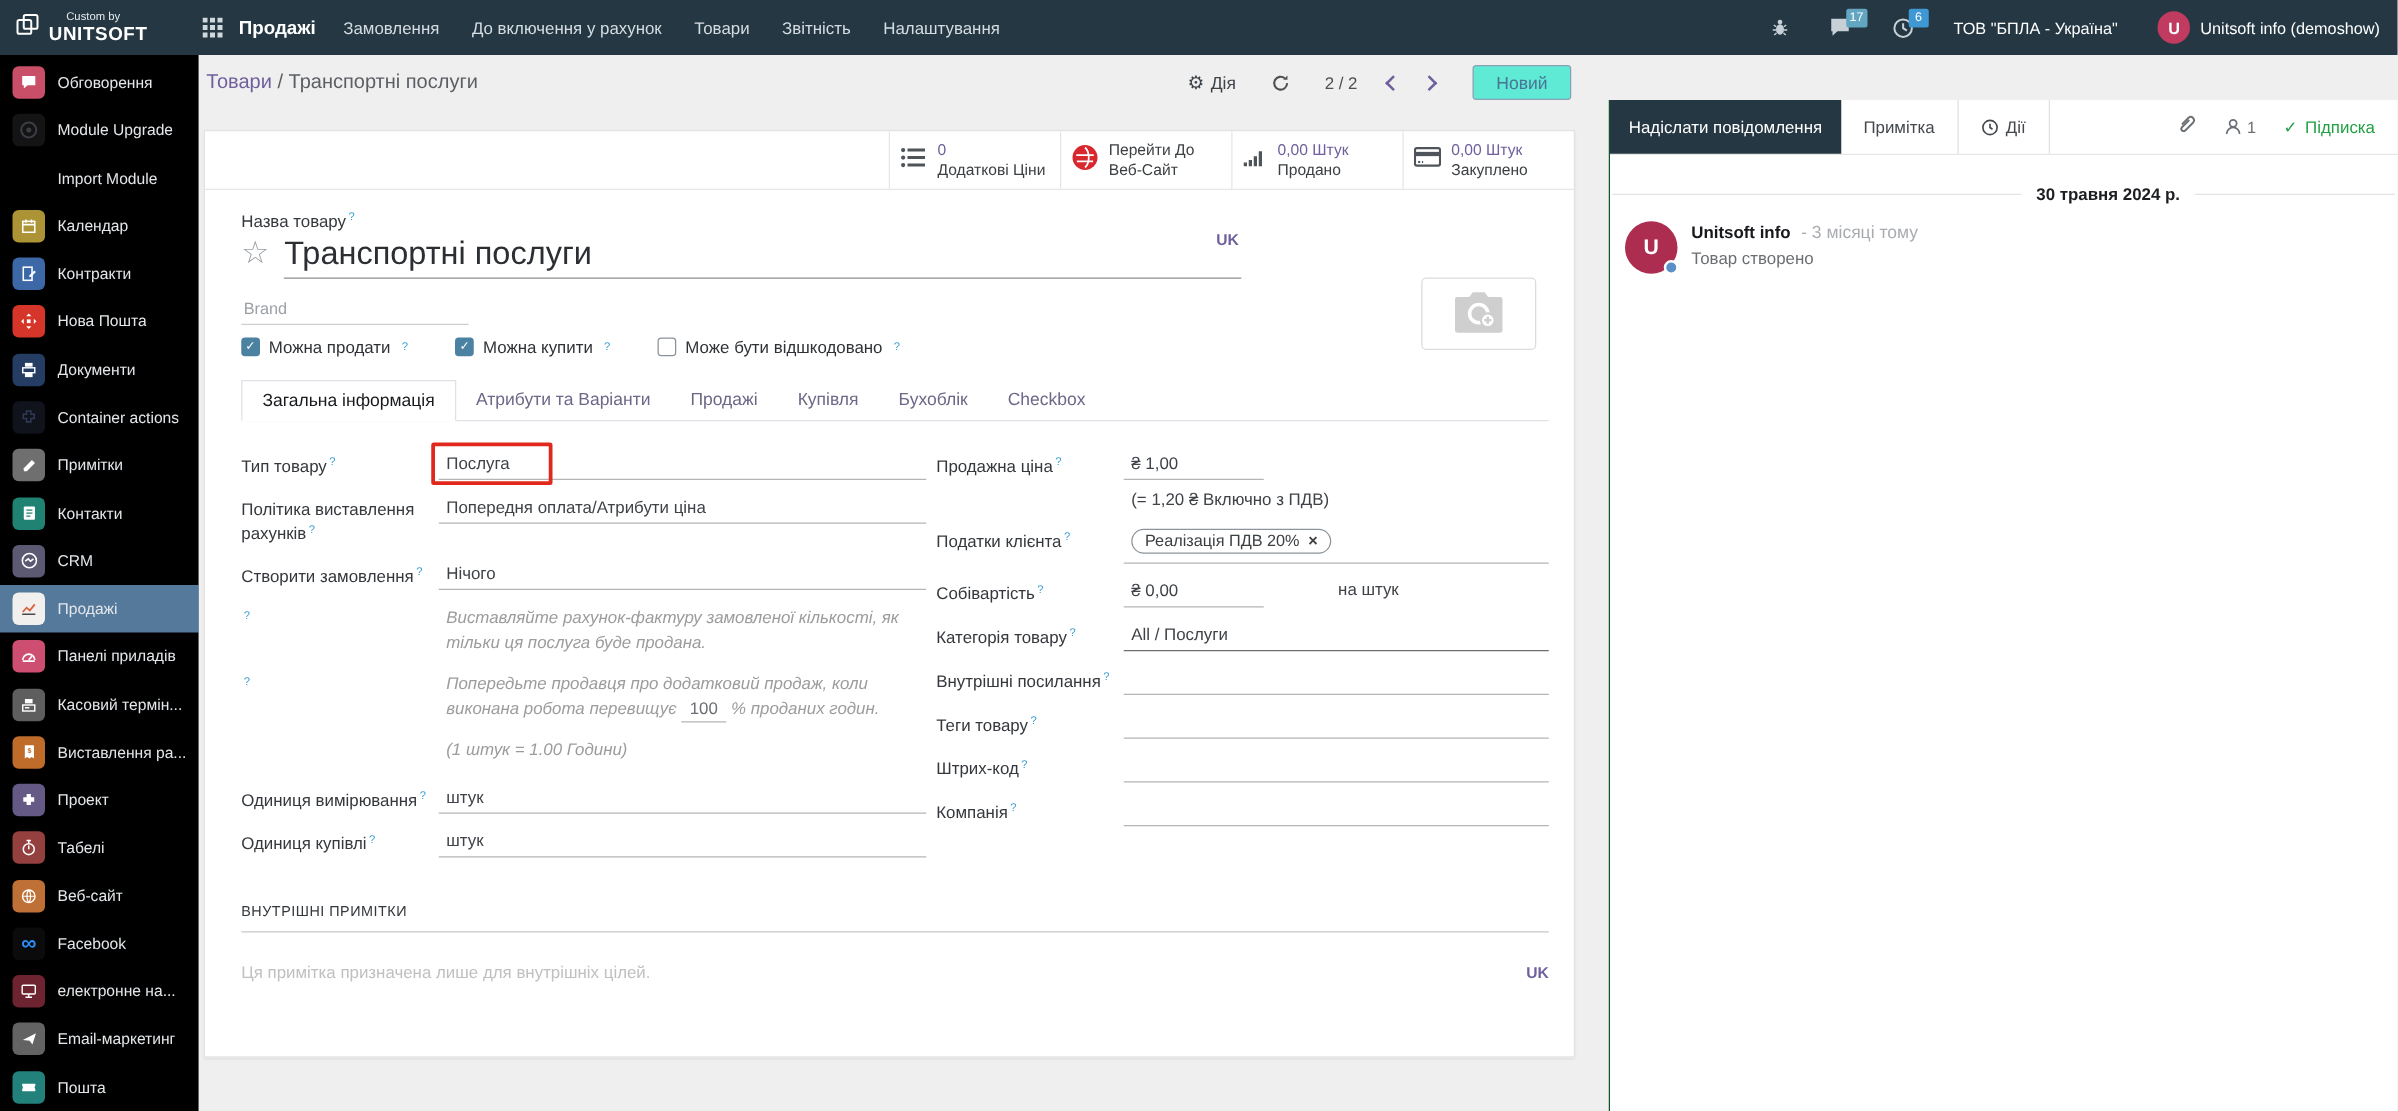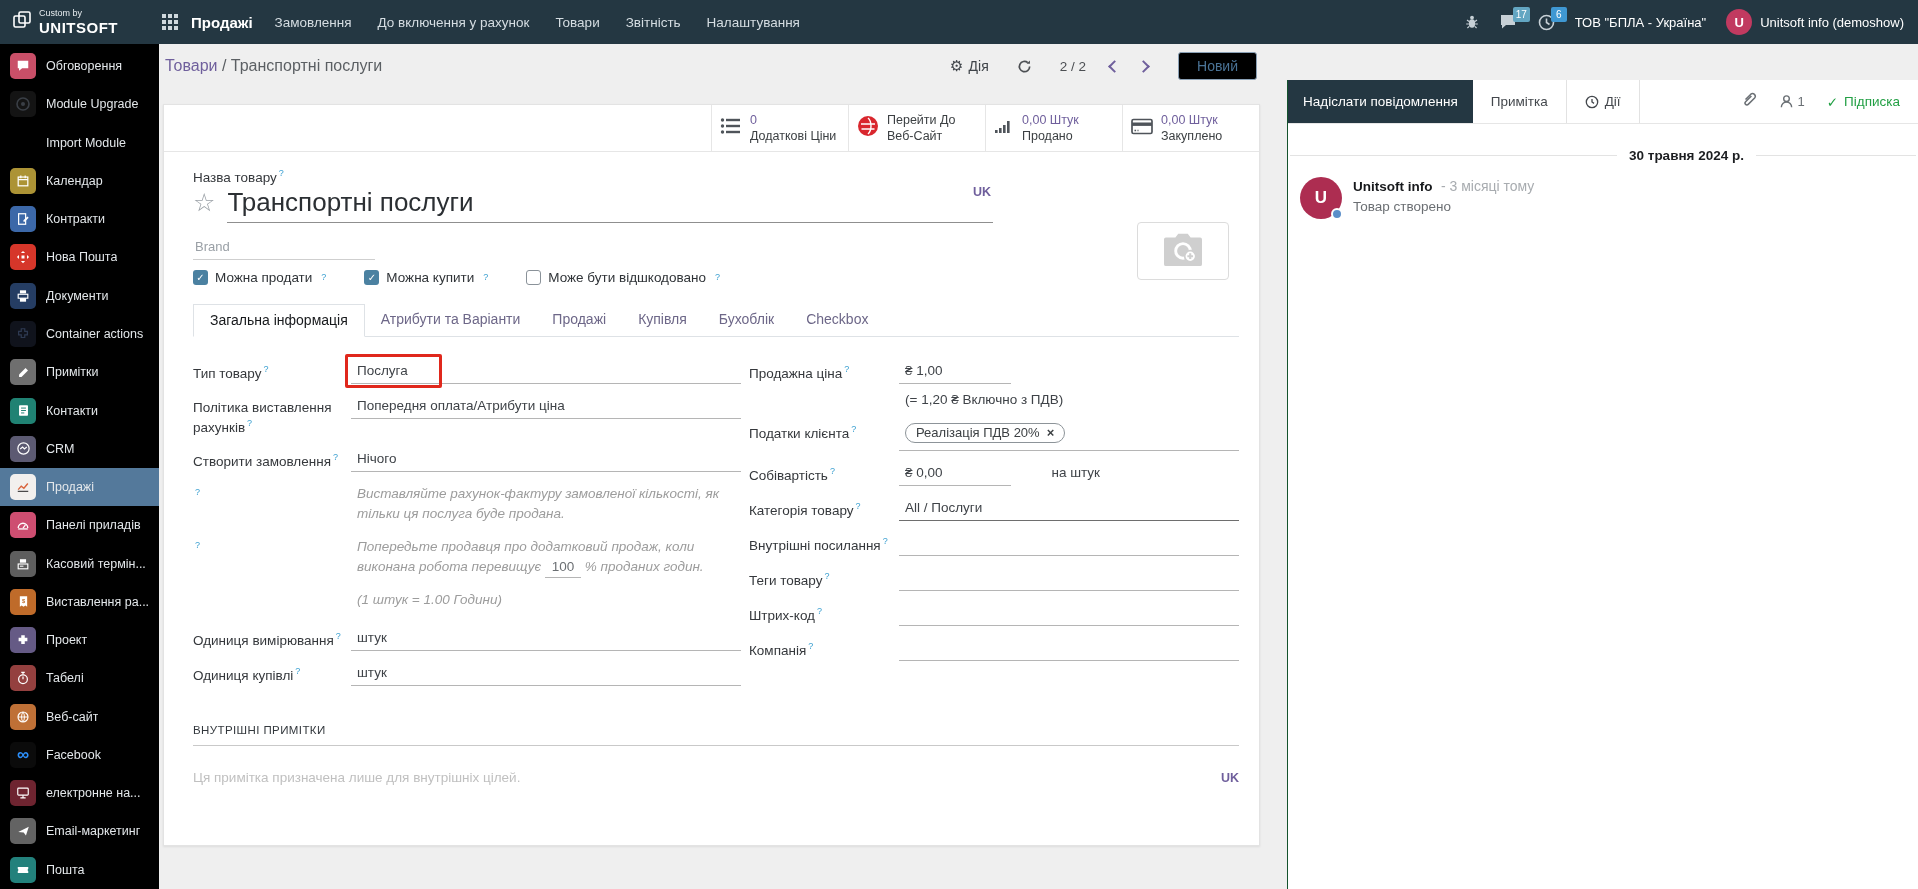--- a/index.html
+++ b/index.html
@@ -4,27 +4,27 @@
 <style>
   * { margin:0; padding:0; box-sizing:border-box; }
   html,body { width:1918px; height:889px; overflow:hidden;
     font-family:"Liberation Sans","DejaVu Sans",sans-serif; background:#efefef; }
 
   
   .navbar { position:absolute; top:0; left:0; width:1918px; height:44px;
     background:#243742; display:flex; align-items:center; color:#cfd8dd; z-index:50; }
   .logo { width:148px; display:flex; align-items:center; gap:7px; padding-left:12px; }
   .logo-txt { display:flex; flex-direction:column; line-height:1; }
-  .logo-top { font-size:9px; color:#e7ecef; margin-bottom:2px; }
+  .logo-top { font-size:9px; color:#e7ecef; margin-bottom:2px; margin-left:14px;}
   .logo-main { font-size:15px; font-weight:bold; color:#fff; letter-spacing:.5px; }
   .apps-btn { margin:0 12px 0 14px; display:flex; align-items:center; cursor:pointer; }
   .app-name { font-size:15px; font-weight:bold; color:#fff; margin-right:22px; }
   .nav-menu { display:flex; align-items:flex-start; gap:26px; font-size:13.5px; color:#d5dde2; }
   .nav-menu span { cursor:pointer; }
-  .nav-right { margin-left:auto; display:flex; align-items:center; gap:20px; padding-right:14px; }
+  .nav-right { margin-left:auto; display:flex; align-items:center; gap:32px; padding-right:14px; }
   .nav-ico { position:relative; display:flex; align-items:center; }
   .badge { position:absolute; top:-7px; right:-12px; min-width:16px; height:15px; padding:0 3px;
     font-size:10px; line-height:15px; text-align:center; color:#fff; border-radius:2px; }
   .badge-chat { background:#63a6c2; }
   .badge-clock { background:#3f98d3; }
   .nav-company { font-size:13px; color:#fff; }
   .nav-user { display:flex; align-items:center; gap:8px; font-size:13px; color:#fff; }
   .nav-avatar { width:26px; height:26px; border-radius:50%; background:#c13a60; color:#fff;
     font-size:13px; font-weight:bold; display:flex; align-items:center; justify-content:center; }
 
@@ -45,21 +45,21 @@
   .bc-parent { color:#6f5f9c; cursor:pointer; }
   .bc-sep,.bc-cur { color:#5b5f63; }
   .cp-ctrl { display:flex; align-items:center; gap:14px; }
   .action-menu { display:flex; align-items:center; gap:5px; font-size:14px; color:#3f4449; cursor:pointer; }
   .gear { font-size:15px; color:#3f4449; }
   .pager { font-size:13.5px; color:#4c4f53; margin-left:14px; }
   .chev { width:9px; height:9px; border-right:2.5px solid #6f5f9c; border-bottom:2.5px solid #6f5f9c;
     display:inline-block; cursor:pointer; }
   .chev-l { transform:rotate(135deg); margin-left:10px; }
   .chev-r { transform:rotate(-45deg); margin-left:6px; }
-  .btn-new { margin-left:16px; background:#000000; border:1px solid #8aa0b5; color:#4a7396;
+  .btn-new { margin-left:16px; background:#5eead4; border:1px solid #8aa0b5; color:#4a7396;
     font-size:14px; padding:5px 18px; border-radius:3px; cursor:pointer;
     font-family:inherit; }
 
   .sheet { margin:16px 26px 0 4px; width:1097px; min-height:742px; background:#fff;
     border:1px solid #e3e3e3; box-shadow:0 1px 2px rgba(0,0,0,.08); position:relative; }
   .stat-row { height:47px; border-bottom:1px solid #e6e6e6; display:flex; justify-content:flex-end; }
   .stat-btn { border-left:1px solid #e6e6e6; width:137px; display:flex; align-items:center;
     gap:8px; padding:0 8px; cursor:pointer; }
   .stat-txt { font-size:12.5px; line-height:1.3; color:#3c4043; }
   .stat-val { color:#6f5f9c; }
@@ -97,21 +97,21 @@
   .col-r { flex:1; }
   .frow { display:flex; align-items:flex-start; padding:8px 0 4px; }
   .flabel { width:158px; flex-shrink:0; font-size:13.5px; color:#35383c; font-weight:500;
     line-height:1.45; padding-top:2px; }
   .col-r .flabel { width:150px; }
   .fctl { flex:1; }
   .ul { border-bottom:1px solid #b5b5b5; min-height:23px; padding:2px 6px 5px;
     font-size:13.5px; color:#3f4348; position:relative; }
   .ul-dark { border-bottom:1.5px solid #6e6e6e; }
   .ul-short { display:inline-block; width:112px; vertical-align:top; }
-  .suffix { font-size:13.5px; color:#3f4348; margin-left:36px; }
+  .suffix { font-size:13.5px; color:#3f4348; margin-left:55px; }
   .plain { font-size:13.5px; color:#3f4348; padding:2px 6px; }
   .help { font-size:13.5px; font-style:italic; color:#9c9c9c; line-height:1.5; max-width:380px;
     padding-left:6px; }
   .mini-in { display:inline-block; width:36px; border-bottom:1px solid #b5b5b5; text-align:center;
     font-style:normal; color:#6b6f73; }
   .annot { position:absolute; left:-6px; top:-7px; width:97px; height:34px;
     border:3px solid #e0281c; border-radius:2px; pointer-events:none; }
   .pill { display:inline-flex; align-items:center; gap:7px; border:1px solid #8d9499;
     border-radius:14px; padding:1px 10px 2px; font-size:13px; color:#3c4043; background:#fff; }
   .pill-x { font-weight:bold; font-size:13px; cursor:pointer; }

